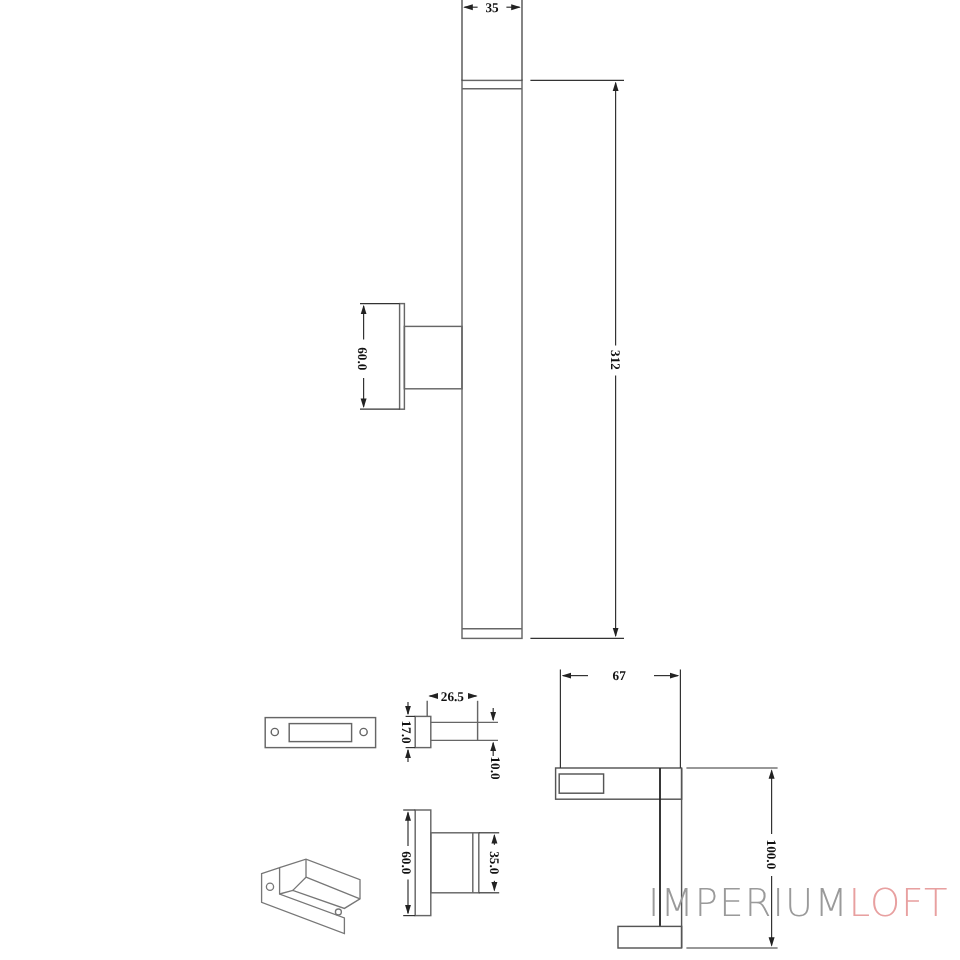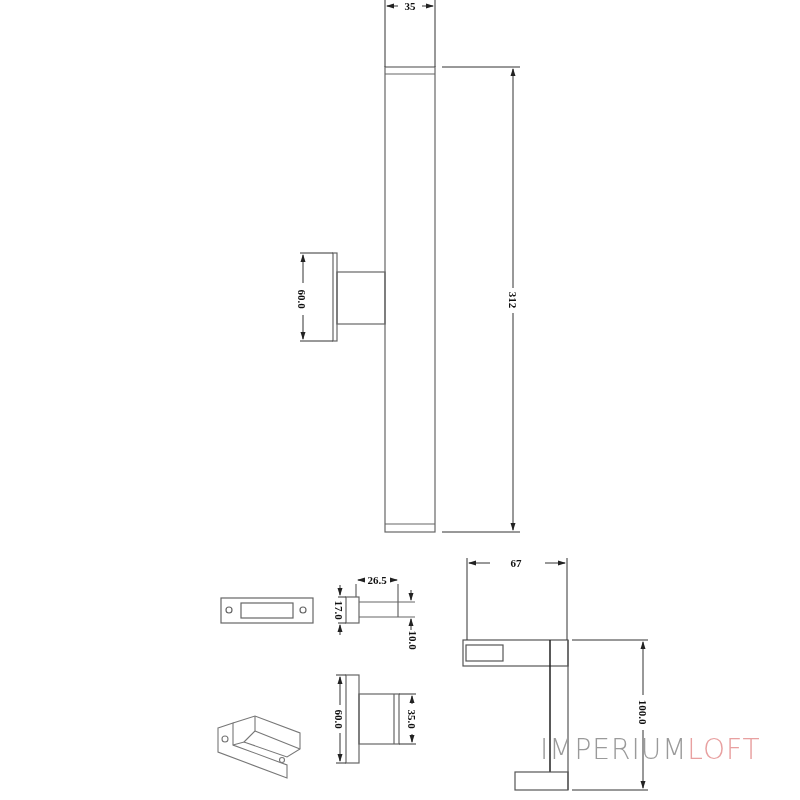--- a/index.html
+++ b/index.html
@@ -1,19 +1,19 @@
 <!DOCTYPE html>
 <html><head>
   <meta charset="utf-8">
   <style>
     html, body { margin: 0; padding: 0; background: #ffffff; }
     body { width: 800px; height: 800px; position: relative; overflow: hidden; font-family: "Liberation Sans", sans-serif; }
     svg { position: absolute; left: 0; top: 0; }
     .dim-text { font-family: "Liberation Serif", serif; font-size: 11px; fill: #111; font-weight: bold; }
-    .watermark { position: absolute; left: 540px; top: 733px; font-family: "DejaVu Sans", sans-serif; font-size: 28px; letter-spacing: 1px; font-weight: 300; }
+    .watermark { position: absolute; left: 540px; top: 733px; font-family: "DejaVu Sans", sans-serif; font-size: 32px; letter-spacing: 1px; font-weight: 300; }
     .wm-a { color: #9a9a9a; }
     .wm-b { color: #e8a0a0; }
   </style>
 </head>
 <body>
 
 <svg width="800" height="800" viewBox="0 0 800 800">
   <defs>
     <marker id="arr" markerWidth="8" markerHeight="8" refX="7" refY="4" orient="auto">
       <path d="M0,1.5 L8,4 L0,6.5 z" fill="#222"></path>

